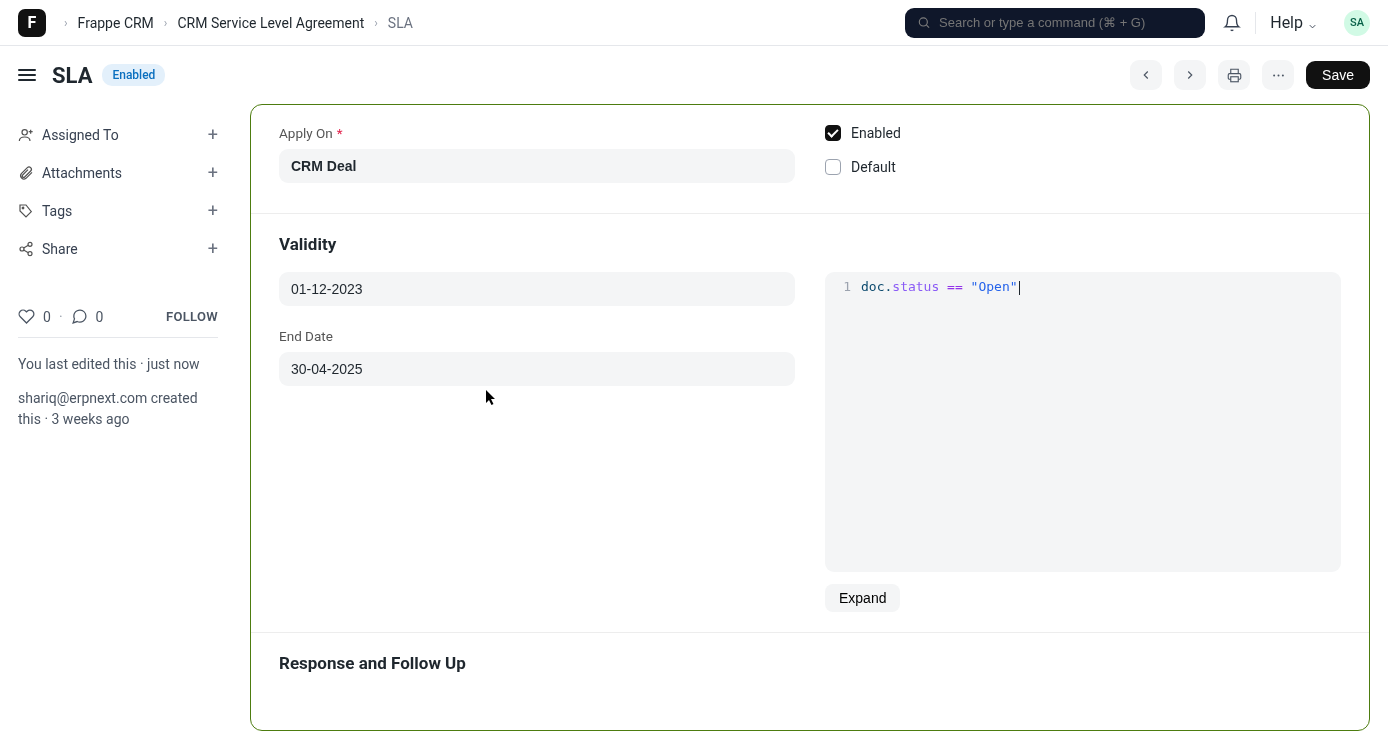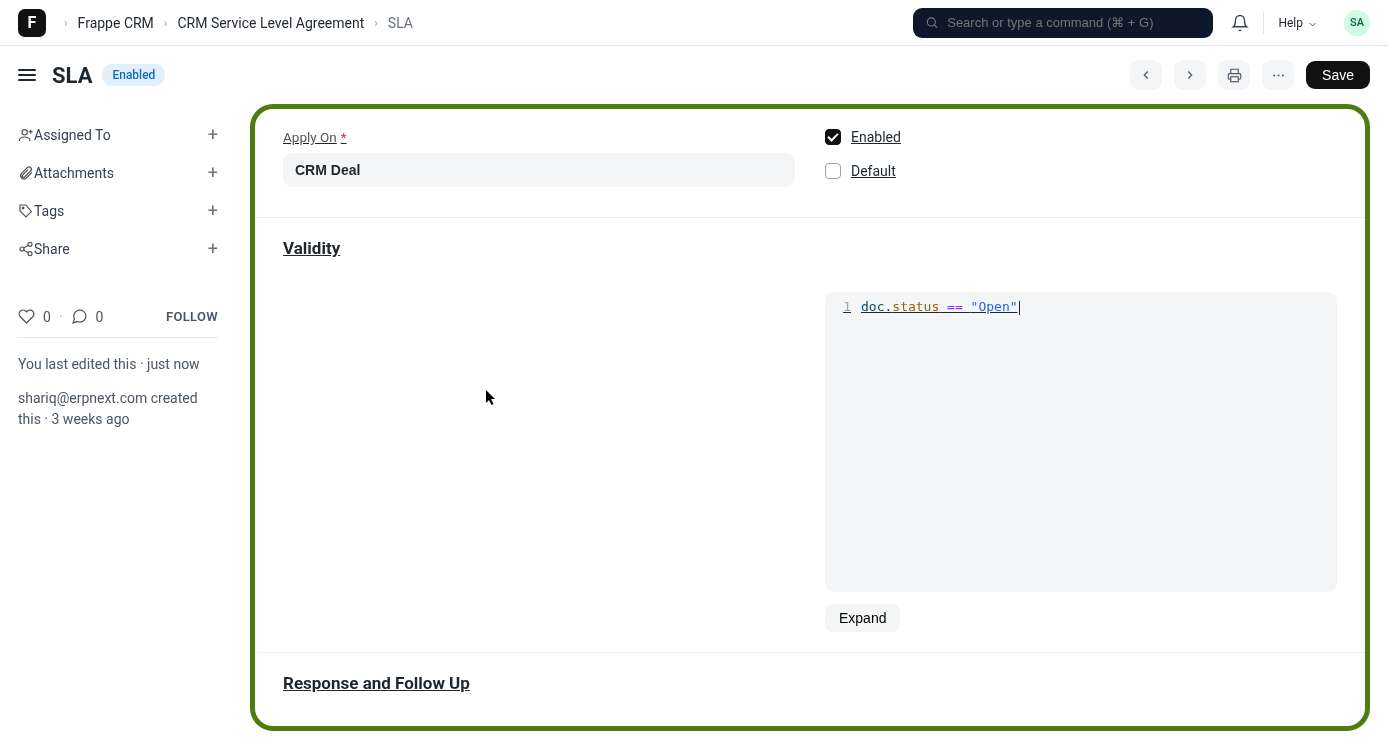--- a/index.html
+++ b/index.html
@@ -36,21 +36,21 @@
   .search {
     display: flex; align-items: center;
     background: #0f172a; border-radius: 9px;
     padding: 6px 12px; width: 300px; height: 30px;
     color: #7c7c7c; gap: 8px;
   }
   .search input { border: none; background: transparent; outline: none; width: 100%; color: #7c7c7c; font-size: 13px; }
   .top-icons { display: flex; align-items: center; gap: 14px; margin-left: 18px; }
   .bell { width: 18px; height: 18px; }
   .divider-v { width: 1px; height: 22px; background: #e5e7eb; }
-  .help { display: flex; align-items: flex-end; gap: 4px; cursor: pointer; font-size: 12px;}
+  .help { display: flex; align-items: flex-end; gap: 4px; cursor: pointer; font-size: 16px;}
   .avatar {
     width: 26px; height: 26px; border-radius: 50%;
     background: #d1fae5; color: #065f46;
     display: flex; align-items: center; justify-content: center;
     font-size: 11px; font-weight: 500; margin-left: 12px;
   }
   
   .titlerow {
     display: flex; align-items: center;
     padding: 14px 18px 14px 18px;
@@ -75,37 +75,36 @@
     background: #111; color: #fff; border-radius: 9px;
     padding: 6px 16px; font-size: 14px; cursor: pointer; border: none;
   }
   
   .main { display: flex; padding: 0 18px 18px 18px; gap: 32px; }
   .sidebar { width: 200px; padding-top: 12px; flex-shrink: 0; }
   .side-item {
     display: flex; align-items: center; justify-content: space-between;
     padding: 10px 0; color: #374151; font-size: 14px;
   }
-  .side-item .left { display: flex; align-items: flex-end; }
+  .side-item .left { display: flex; align-items: flex-end; gap: 8px; }
   .side-item .plus { color: #6b7280; font-size: 18px; cursor: pointer; line-height: 1; }
   .side-item svg { stroke: #525252; }
   .side-divider { height: 40px; }
   .stats-row { display: flex; align-items: center; gap: 8px; color: #4b5563; font-size: 14px; padding-bottom: 12px;}
   .stats-row .dot { color: #9ca3af; }
   .follow { font-weight: 600; letter-spacing: 0.3px; font-size: 13px; cursor: pointer; margin-left: auto;}
   .hr { border: none; border-top: 1px solid #e5e7eb; margin-bottom: 16px;}
   .meta { color: #4b5563; font-size: 14px; line-height: 1.45; margin-bottom: 14px; }
   
   .card {
     flex: 1;
-    border: 5px solid #4d7c0f;
-    border-radius: 23px;
+    border: 1px solid #4d7c0f;
+    border-radius: 12px;
     overflow-y: auto;
     height: 627px;
-    text-decoration: underline;
   }
   .card-section { padding: 20px 28px; }
   .card-hr { border: none; border-top: 1px solid #ededed; }
   .two-col { display: flex; gap: 30px; }
   .col { flex: 1; min-width: 0; }
   .field-label { font-size: 13.5px; color: #555; margin-bottom: 8px; display: flex; align-items: center; gap: 4px;}
   .req { color: #e11d48; }
   .field-input {
     width: 100%; background: #f4f5f6;
     border: none; border-radius: 9px;
@@ -115,33 +114,33 @@
   }
   .field-input.bold { font-weight: 600; }
   .field-group { margin-bottom: 22px; }
   .check-row { display: flex; align-items: center; gap: 10px; margin-bottom: 18px; cursor: pointer;}
   .checkbox {
     width: 16px; height: 16px; border-radius: 4px;
     border: 1.5px solid #9ca3af; display: flex; align-items: center; justify-content: center;
   }
   .checkbox.checked { background: #111; border-color: #111; }
   .checkbox.checked::after { content: ""; width: 4px; height: 8px; border: solid #fff; border-width: 0 2px 2px 0; transform: rotate(45deg); margin-bottom: 2px;}
-  .section-title { font-size: 17px; font-weight: 700; margin-bottom: 34px; }
+  .section-title { font-size: 17px; font-weight: 700; margin-bottom: 18px; }
   .code-editor {
     background: #f4f5f6; border-radius: 9px;
     font-family: ui-monospace, SFMono-Regular, "SF Mono", Menlo, Consolas, monospace;
     font-size: 13px;
     height: 300px;
     display: flex;
     padding: 6px 0;
   }
   .code-gutter { width: 36px; text-align: right; color: #9ca3af; padding: 1px 10px 0 0; user-select: none;}
   .code-line { padding-top: 1px; }
   .code-line .kw { color: #0c4a6e; }
-  .code-line .attr { color: #a16207; }
+  .code-line .attr { color: #8b5cf6; }
   .code-line .op { color: #9333ea; }
   .code-line .str { color: #2563eb; }
   .code-cursor { display:inline-block; width:1px; height: 14px; background:#1f272e; vertical-align: middle; margin-left:1px;}
   .help-text { color: #555; font-size: 13.5px; margin-top: 12px; line-height: 1.45;}
   .expand-btn {
     background: #f4f5f6; border: none; border-radius: 8px;
     padding: 6px 14px; font-size: 14px; cursor: pointer; margin-top: 12px;
   }
   .cursor-pointer { position: absolute; left: 486px; top: 390px; font-size: 14px; pointer-events: none;}
 </style>
@@ -310,20 +309,25 @@
           </div>
         </div>
       </div>
     </div>
     <hr class="card-hr">
     <div class="card-section">
       <div class="section-title">Validity</div>
       <div class="two-col">
         <div class="col">
           <div class="field-group">
+            <input class="field-input" value="01-12-2023" style="">
+          </div>
+          <div class="field-group">
+            <div class="field-label">End Date</div>
+            <input class="field-input" value="30-04-2025" style="">
           </div>
         </div>
         <div class="col">
           <div class="code-editor">
             <div class="code-gutter">1</div>
             <div class="code-line"><span class="kw">doc.</span><span class="attr">status</span><span class="op"> == </span><span class="str">"Open"</span><span class="code-cursor"></span></div>
           </div>
           <button class="expand-btn">Expand</button>
         </div>
       </div>

